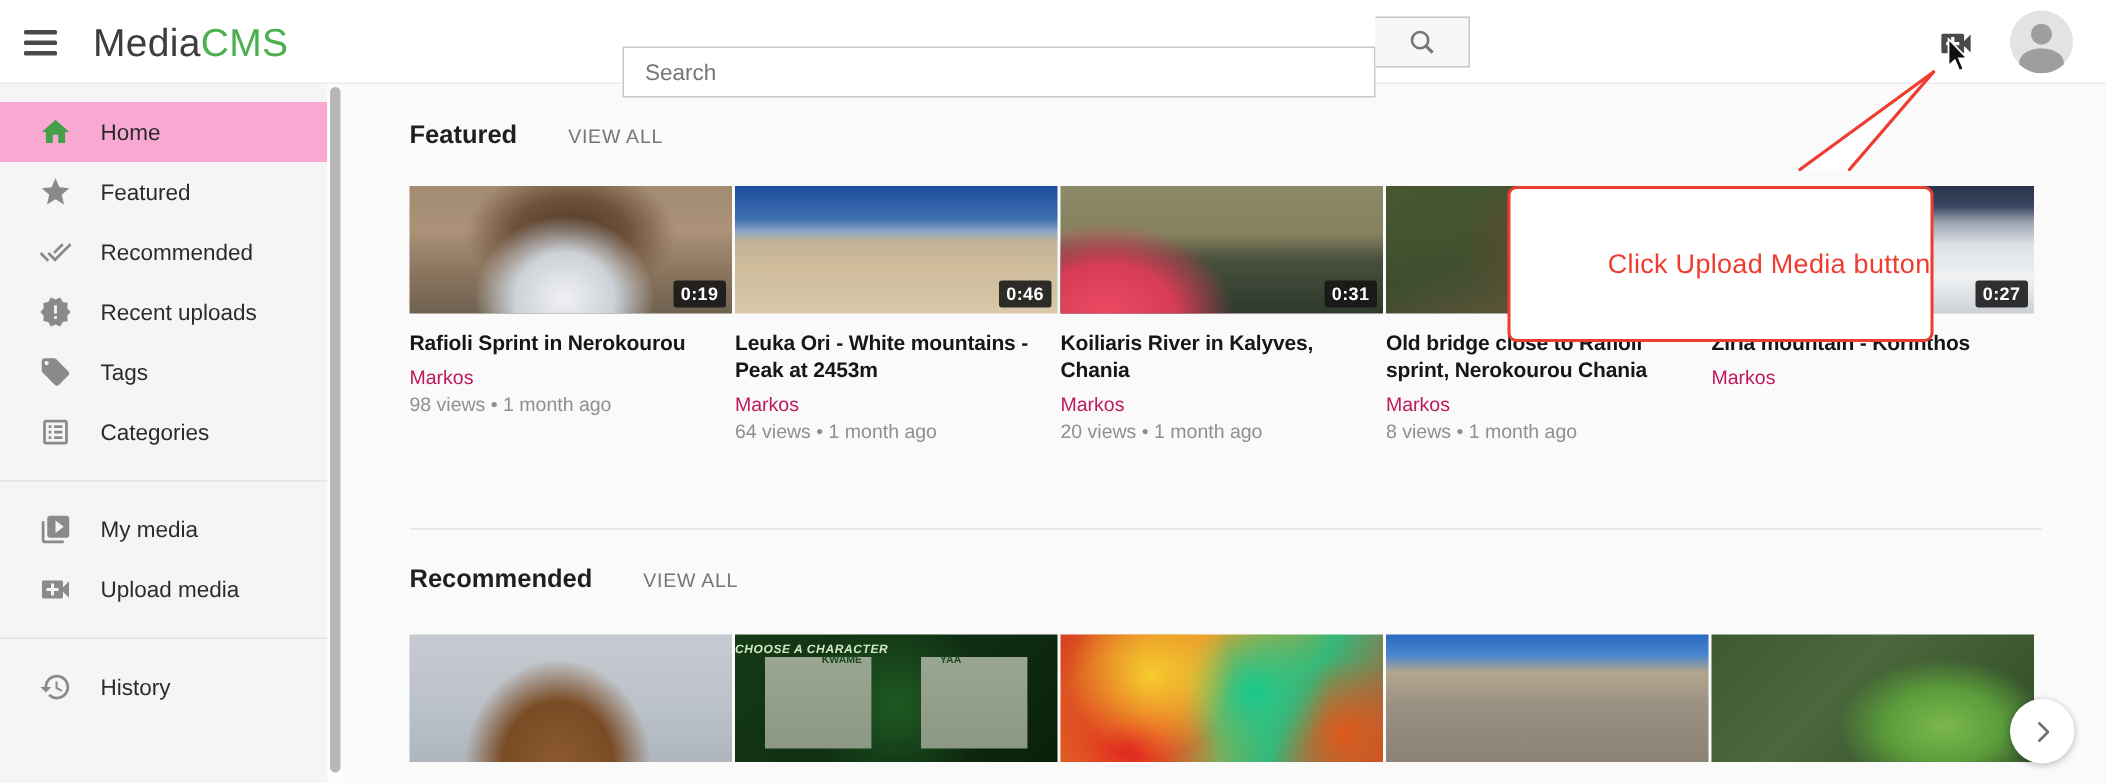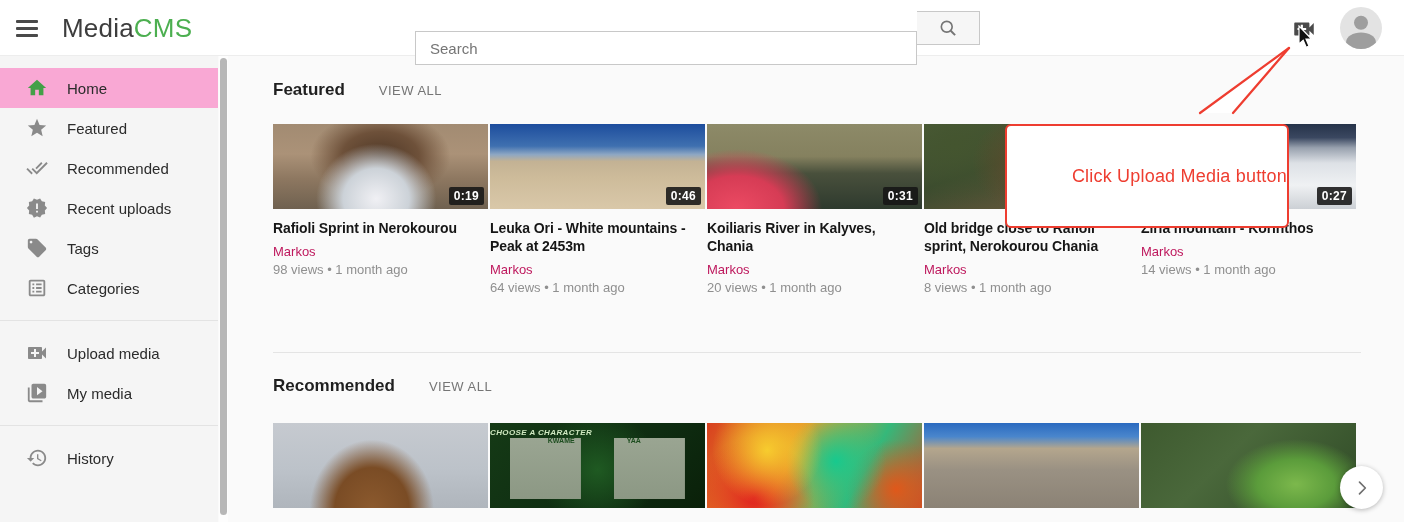--- a/index.html
+++ b/index.html
@@ -199,33 +199,33 @@
         <svg width="22" height="22" viewBox="0 0 24 24">
             <path d="M19 5v14H5V5h14m0-2H5c-1.1 0-2 .9-2 2v14c0 1.1.9 2 2 2h14c1.1 0 2-.9 2-2V5c0-1.1-.9-2-2-2zm-8 4h6v2h-6V7zm0 4h6v2h-6v-2zm0 4h6v2h-6v-2zM7 7h2v2H7V7zm0 4h2v2H7v-2zm0 4h2v2H7v-2z"></path>
           </svg>
         </span>
       <span class="sb-label">Categories</span>
     </div>
   </div>
   <div class="sb-group">
     <div class="sb-item">
       <span class="sb-icon">
+        <svg width="22" height="22" viewBox="0 0 24 24">
+            <path d="M4 6H2v14c0 1.1.9 2 2 2h14v-2H4V6zm16-4H8c-1.1 0-2 .9-2 2v12c0 1.1.9 2 2 2h12c1.1 0 2-.9 2-2V4c0-1.1-.9-2-2-2zm-8 12.5v-9l6 4.5-6 4.5z"></path>
+          </svg>
+        </span>
+      <span class="sb-label">My media</span>
+    </div>
+    <div class="sb-item">
+      <span class="sb-icon">
         <svg width="24" height="24" viewBox="0 0 24 24">
             <path d="M17 10.5V7c0-.55-.45-1-1-1H4c-.55 0-1 .45-1 1v10c0 .55.45 1 1 1h12c.55 0 1-.45 1-1v-3.5l4 4v-11l-4 4zM14 13h-3v3H9v-3H6v-2h3V8h2v3h3v2z"></path>
           </svg>
         </span>
       <span class="sb-label">Upload media</span>
-    </div>
-    <div class="sb-item">
-      <span class="sb-icon">
-        <svg width="22" height="22" viewBox="0 0 24 24">
-            <path d="M4 6H2v14c0 1.1.9 2 2 2h14v-2H4V6zm16-4H8c-1.1 0-2 .9-2 2v12c0 1.1.9 2 2 2h12c1.1 0 2-.9 2-2V4c0-1.1-.9-2-2-2zm-8 12.5v-9l6 4.5-6 4.5z"></path>
-          </svg>
-        </span>
-      <span class="sb-label">My media</span>
     </div>
   </div>
   <div class="sb-group">
     <div class="sb-item">
       <span class="sb-icon">
         <svg width="22" height="22" viewBox="0 0 24 24">
             <path d="M13 3c-4.97 0-9 4.03-9 9H1l3.89 3.89.07.14L9 12H6c0-3.87 3.13-7 7-7s7 3.13 7 7-3.13 7-7 7c-1.93 0-3.68-.79-4.94-2.06l-1.42 1.42C8.27 19.99 10.51 21 13 21c4.97 0 9-4.03 9-9s-4.03-9-9-9zm-1 5v5l4.28 2.54.72-1.21-3.5-2.08V8h-1.5z"></path>
           </svg>
         </span>
       <span class="sb-label">History</span>
@@ -281,21 +281,20 @@
       <div class="c-title">Old bridge close to Rafioli sprint, Nerokourou Chania</div>
       <div class="c-author">Markos</div>
       <div class="c-meta">8 views • 1 month ago</div>
     </div>
     <div class="card">
       <div class="thumb t-f5">
         <span class="dur">0:27</span>
       </div>
       <div class="c-title">Ziria mountain - Korinthos</div>
       <div class="c-author">Markos</div>
-      <div class="c-meta">14 views • 1 month ago</div>
     </div>
   </div>
 
   <div class="divider"></div>
 
   <div class="sec-head" style="top:320px;">
     <span class="sec-title">Recommended</span>
     <span class="view-all">VIEW ALL</span>
   </div>
 

